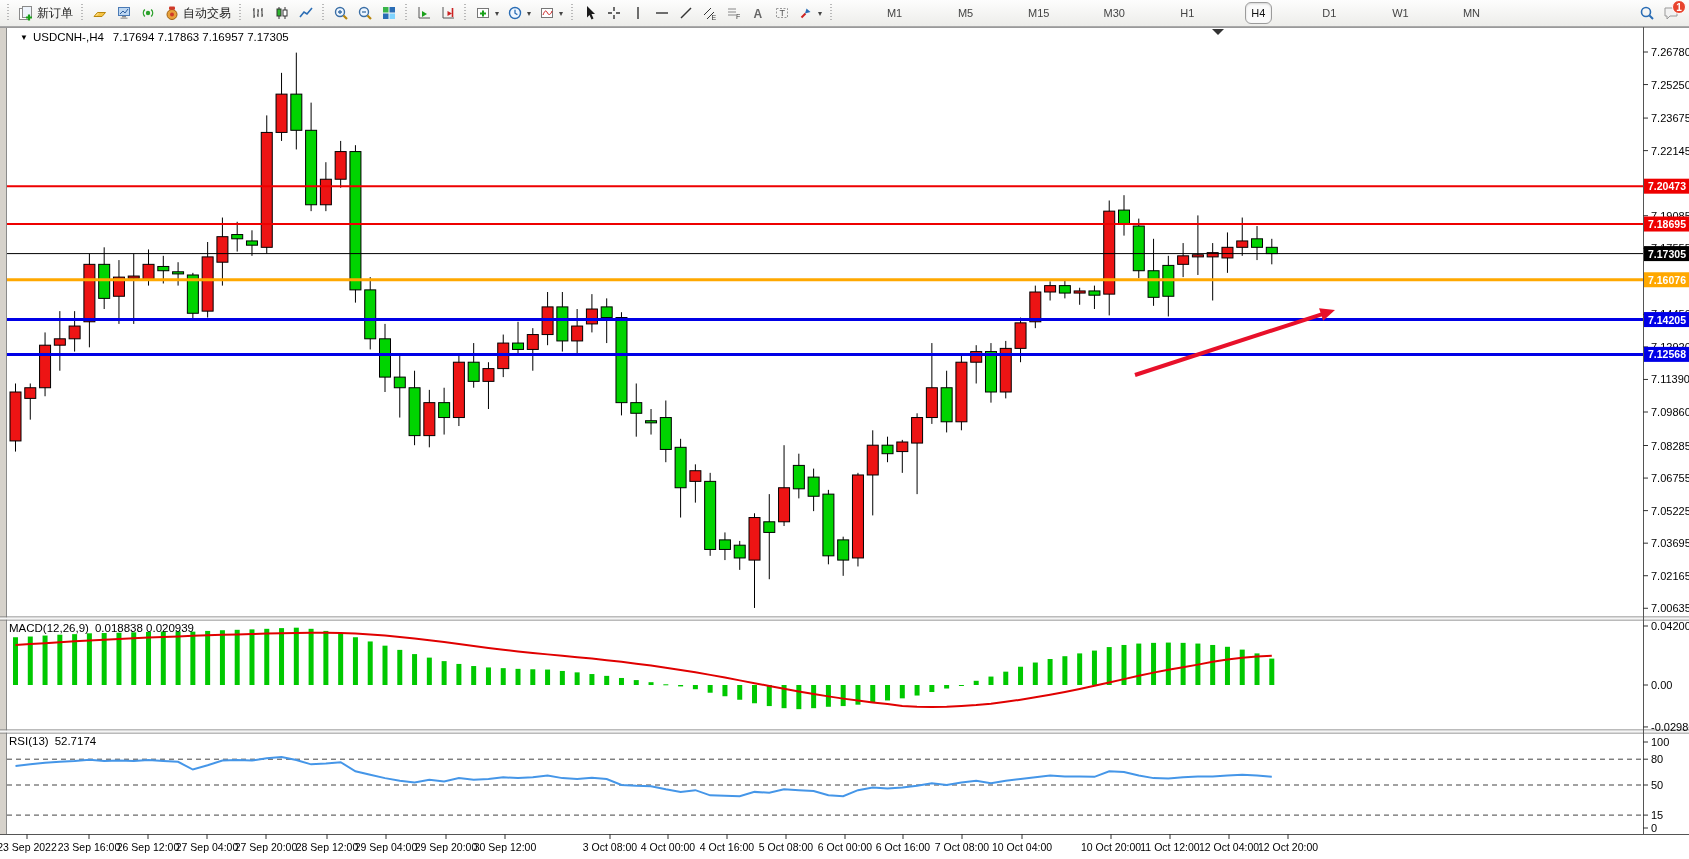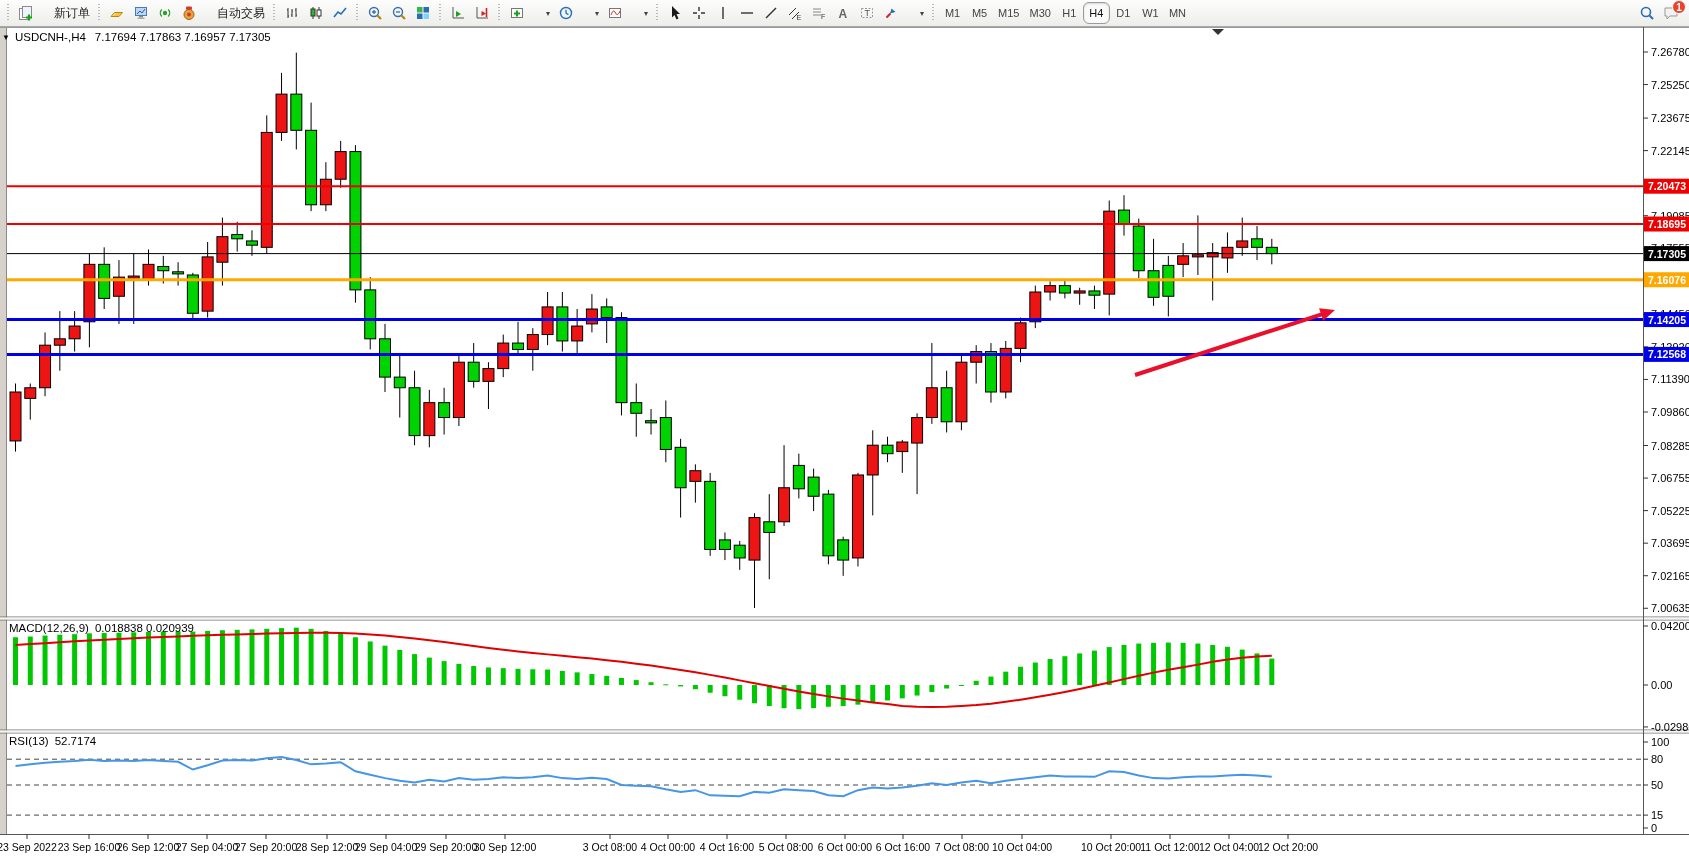--- a/index.html
+++ b/index.html
@@ -9,37 +9,37 @@
   .toolbar { position:absolute; left:0; top:0; width:1689px; height:27px;
              background:linear-gradient(#fdfdfd,#ededea);
              border-bottom:1px solid #a9a9a9; display:flex; align-items:center;
              padding-left:3px; z-index:5; }
   .tb-left { display:flex; align-items:center; height:100%; }
   .tb-right { margin-left:auto; display:flex; align-items:center; padding-right:6px; }
   .grip { width:7px; height:18px; margin:0 2px;
           background:repeating-linear-gradient(to bottom,#b9b9b9 0 1px,transparent 1px 3px);
           background-size:2px 100%; background-repeat:no-repeat; background-position:2px 0; }
   .tb-btn { border:1px solid transparent; background:transparent; height:24px; min-width:24px;
-            display:flex; align-items:center; justify-content:center; padding:0 3px; gap:20px;
+            display:flex; align-items:center; justify-content:center; padding:0 3px; gap:3px;
             font-family:"Liberation Sans",sans-serif; font-size:12px; color:#222; position:relative; }
   .tb-btn svg { display:block; }
   .tb-btn .caret { font-size:8px; color:#444; margin-left:1px; }
-  .tb-btn.tf { font-size:11px; color:#444; min-width:27px; padding:0 4px; height:22px; }
+  .tb-btn.tf { font-size:11px; color:#444; min-width:27px; padding:0 4px; height:22px;margin-left:44px; }
   .tb-btn.tf.active { background:#fafafa; border:1px solid #9b9b9b; border-radius:6px;
                       box-shadow:inset 0 1px 2px rgba(0,0,0,.15); color:#111; }
   .badge { position:absolute; top:-2px; right:-4px; background:#e8432d; color:#fff;
            font-size:10px; font-weight:bold; width:14px; height:14px; border-radius:50%;
            display:flex; align-items:center; justify-content:center; border:1px solid #fff; }
   
   .chart-area { position:absolute; left:0; top:27px; width:1689px; height:832px; background:#fff; }
   #chart-svg { position:absolute; left:0; top:0; }
   .overlay { position:absolute; font-size:11.5px; color:#000; white-space:nowrap; z-index:3; }
   .overlay .tri { font-size:8px; margin-right:5px; vertical-align:1px; }
   .overlay .ohlc { margin-left:9px; }
-  .title { left:2px; top:4px; }
+  .title { left:20px; top:4px; }
   .macd-label { left:9px; top:595px; }
   .macd-label .vals { margin-left:6px; }
   .rsi-label { left:9px; top:708px; }
   .rsi-label .vals { margin-left:6px; }
 </style>
 </head>
 <body>
 
 <div class="toolbar">
   <div class="tb-left" id="tb-left">

